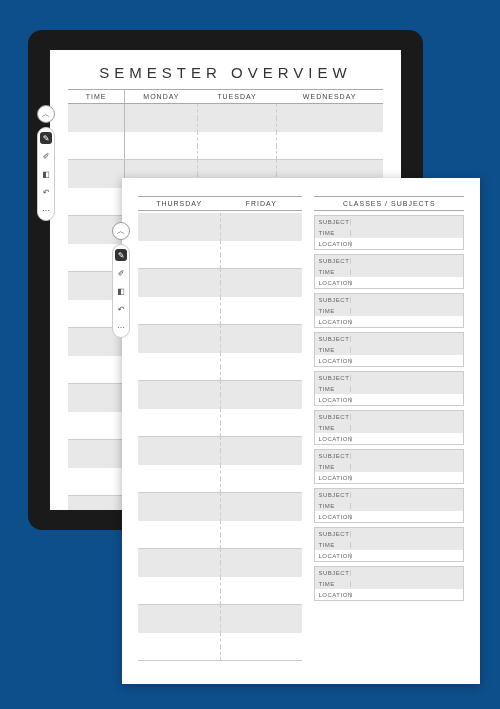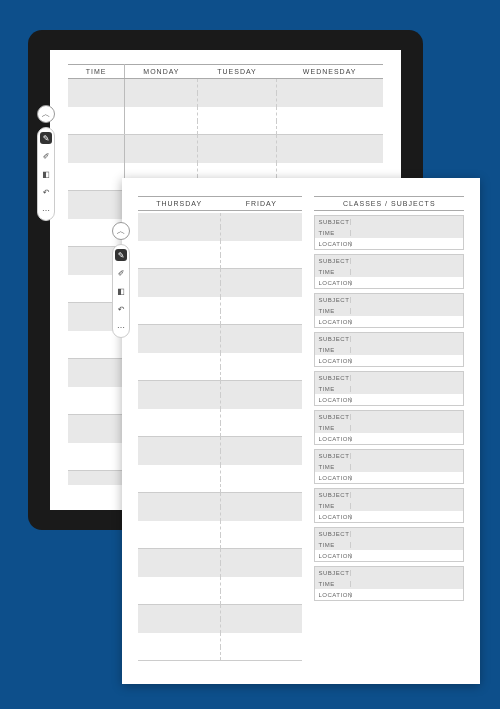--- a/index.html
+++ b/index.html
@@ -160,20 +160,21 @@
     width: 20px;
     z-index: 10;
   }
 </style>
 </head>
 <body>
 
 <div class="tablet">
   <div class="tablet-screen">
     <div class="page1">
+      <div class="title">SEMESTER OVERVIEW</div>
       <table class="p1-table">
         <tbody>
             <tr>
           <th class="timecol">TIME</th>
           <th>MONDAY</th>
           <th>TUESDAY</th>
           <th>WEDNESDAY</th>
         </tr>
 
         <tr class="gray">

